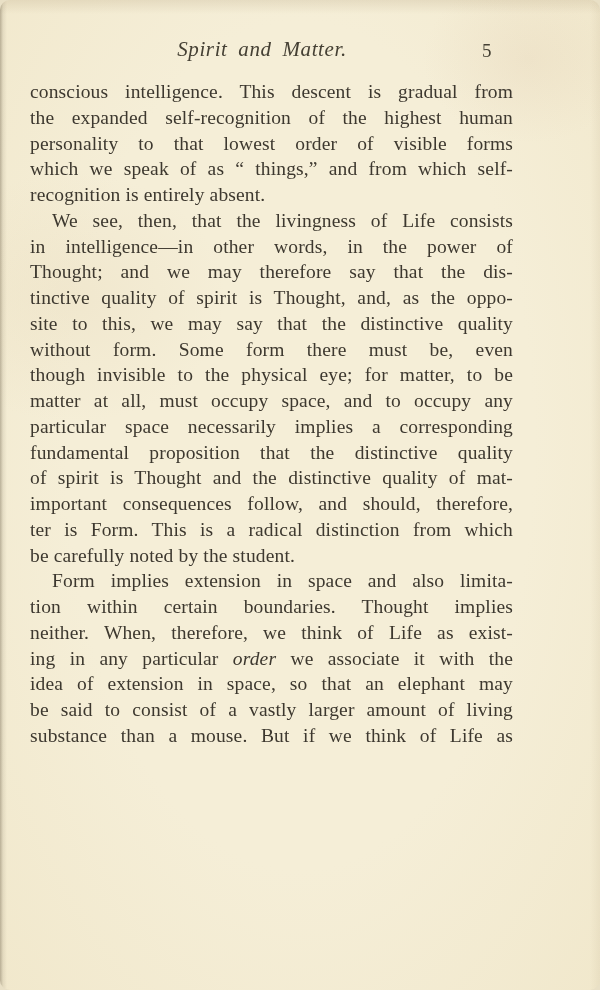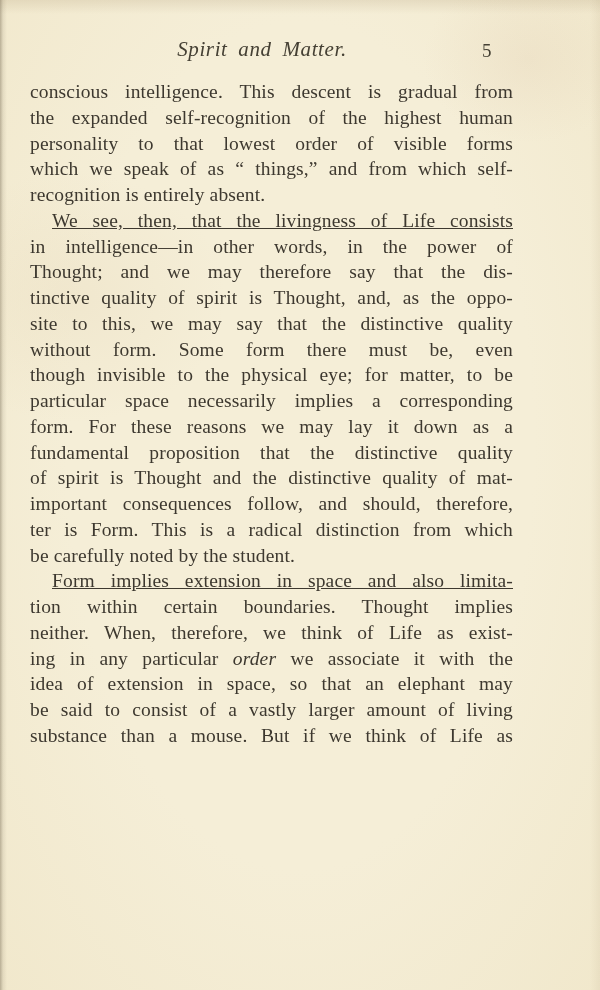--- a/index.html
+++ b/index.html
@@ -19,20 +19,21 @@
     height: 990px;
     color: var(--ink, #3d382f);
     background:
       radial-gradient(ellipse 150px 120px at 88% 6%, rgba(216,190,160,0.18), rgba(216,190,160,0) 70%),
       radial-gradient(ellipse 220px 180px at 12% 30%, rgba(222,204,168,0.20), rgba(222,204,168,0) 70%),
       linear-gradient(to right, rgba(92,80,58,0.38) 0px, rgba(92,80,58,0.10) 3px, rgba(92,80,58,0) 7px),
       linear-gradient(to bottom, rgba(176,156,120,0.22) 0px, rgba(176,156,120,0) 14px),
       linear-gradient(to left, rgba(176,156,120,0.12) 0px, rgba(176,156,120,0) 10px),
       radial-gradient(ellipse at 50% 45%, var(--paper-center, #f5eed7) 55%, var(--paper, #f1e8cc) 100%);
     overflow: hidden;
+    border-radius: 10px;
   }
   .running-head {
     position: absolute;
     top: 35px;
     left: 0;
     right: 0;
     height: 28px;
   }
   .head-title {
     position: absolute;
@@ -71,21 +72,20 @@
     height: 25.75px;
     white-space: nowrap; 
   }
   .line.just {
     white-space: normal;
     text-align: justify;
     text-align-last: justify;
   }
   .line.indent {
     padding-left: 22px;
-    text-decoration: underline;
   }
   .line em {
     font-style: italic;
   }
 </style>
 </head>
 <body>
 
 <div class="page" style="--paper: #f1e8cc; --paper-center: #f5eed7; --ink: #3d382f;">
   <header class="running-head">
@@ -101,22 +101,22 @@
         <div class="line">recognition is entirely absent.</div>
       </div>
       <div class="paragraph">
         <div class="line just indent">We see, then, that the livingness of Life consists</div>
         <div class="line just">in intelligence—in other words, in the power of</div>
         <div class="line just">Thought; and we may therefore say that the dis-</div>
         <div class="line just">tinctive quality of spirit is Thought, and, as the oppo-</div>
         <div class="line just">site to this, we may say that the distinctive quality</div>
         <div class="line just">without form.  Some form there must be, even</div>
         <div class="line just">though invisible to the physical eye; for matter, to be</div>
+        <div class="line just">matter at all, must occupy space, and to occupy any</div>
         <div class="line just">particular space necessarily implies a corresponding</div>
-        <div class="line just">form.  For these reasons we may lay it down as a</div>
         <div class="line just">fundamental proposition that the distinctive quality</div>
         <div class="line just">of spirit is Thought and the distinctive quality of mat-</div>
         <div class="line just">important consequences follow, and should, therefore,</div>
         <div class="line just">ter is Form.  This is a radical distinction from which</div>
         <div class="line">be carefully noted by the student.</div>
       </div>
       <div class="paragraph">
         <div class="line just indent">Form implies extension in space and also limita-</div>
         <div class="line just">tion within certain boundaries.  Thought implies</div>
         <div class="line just">neither.  When, therefore, we think of Life as exist-</div>

